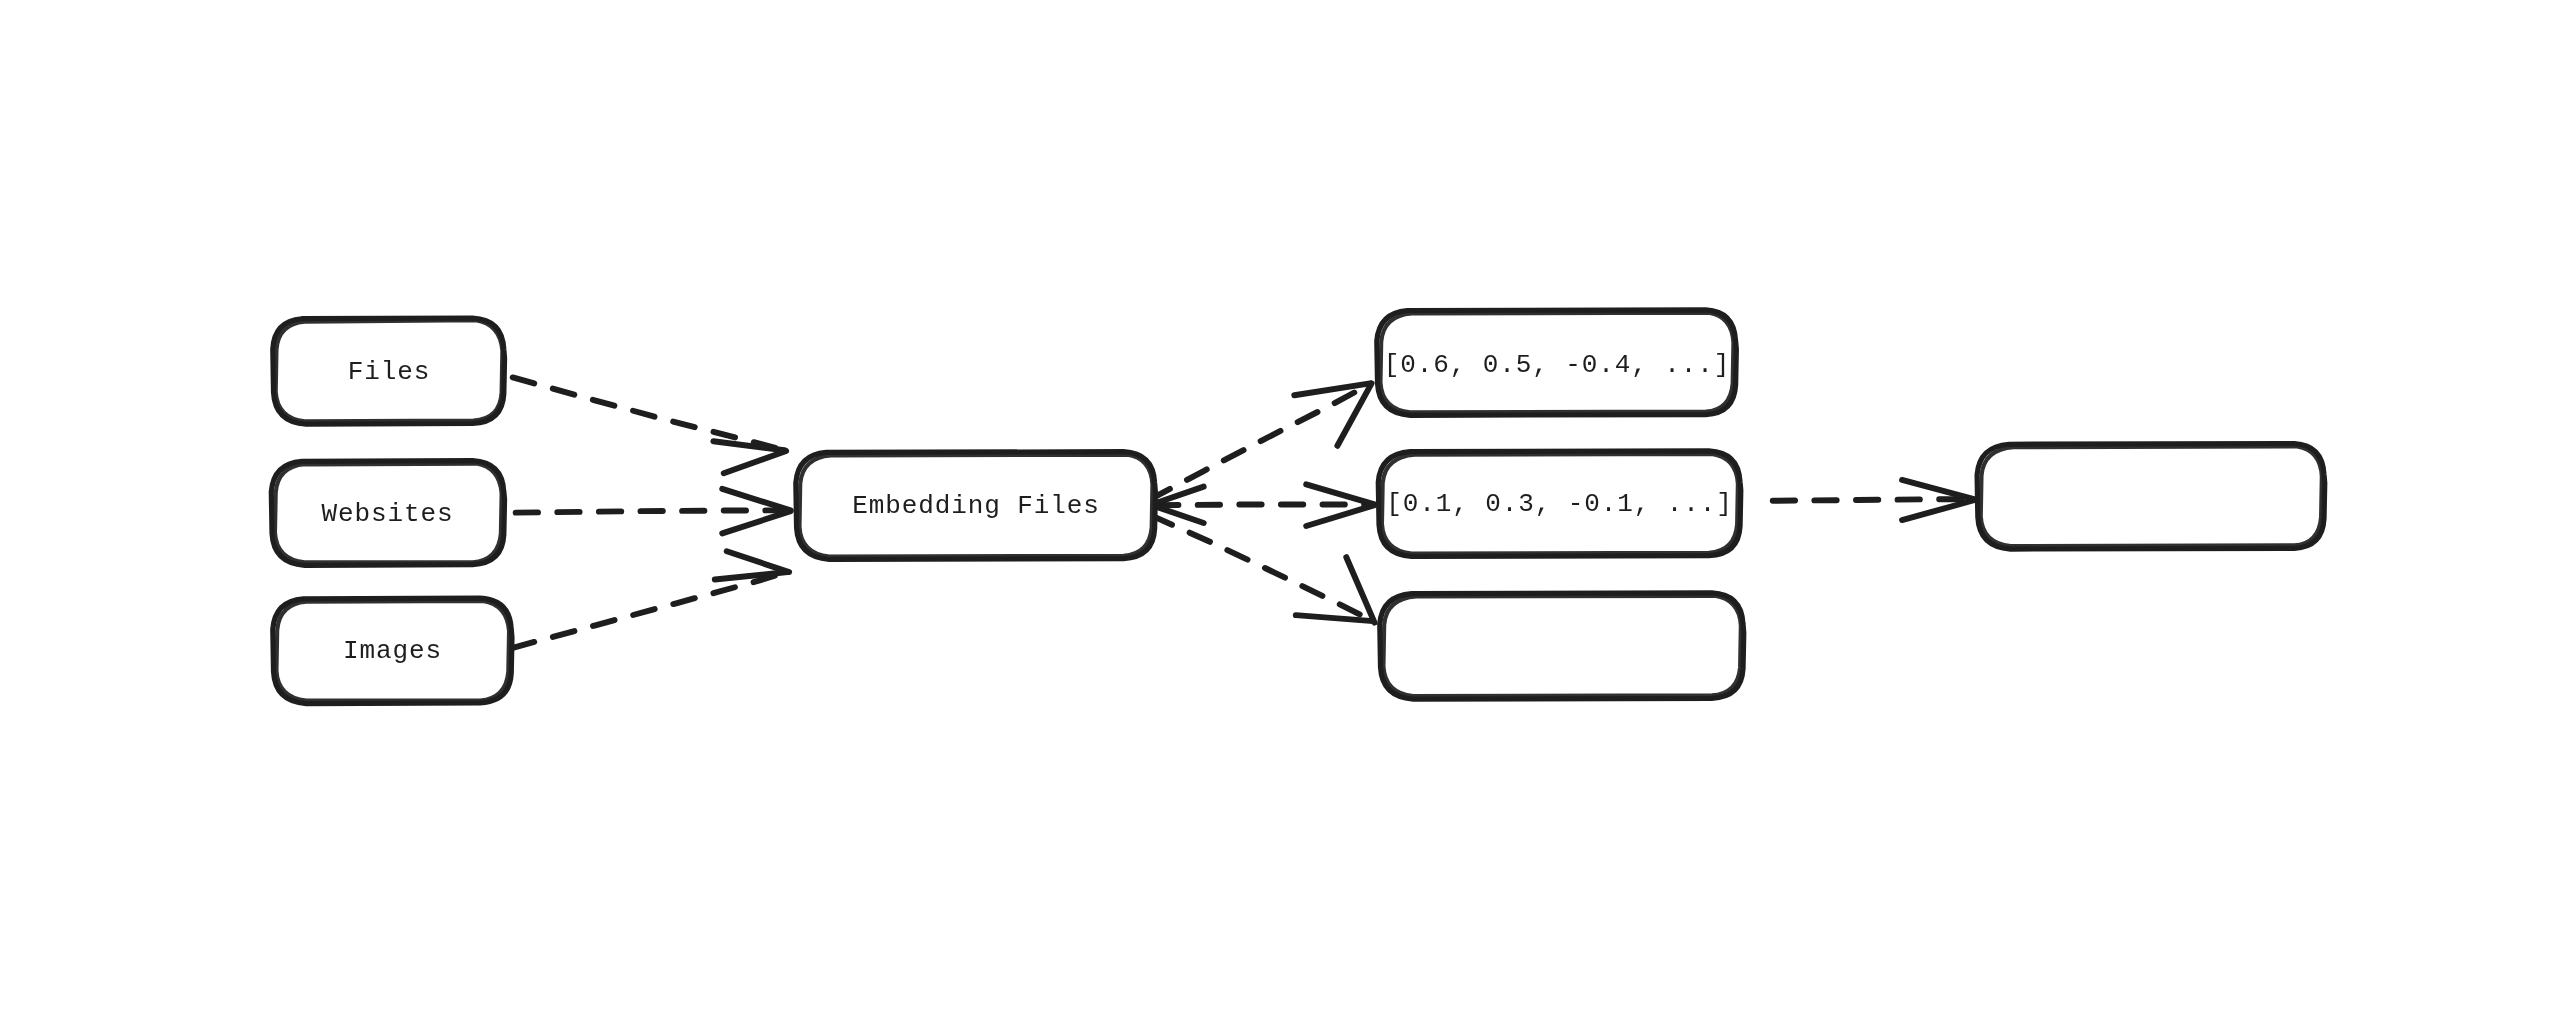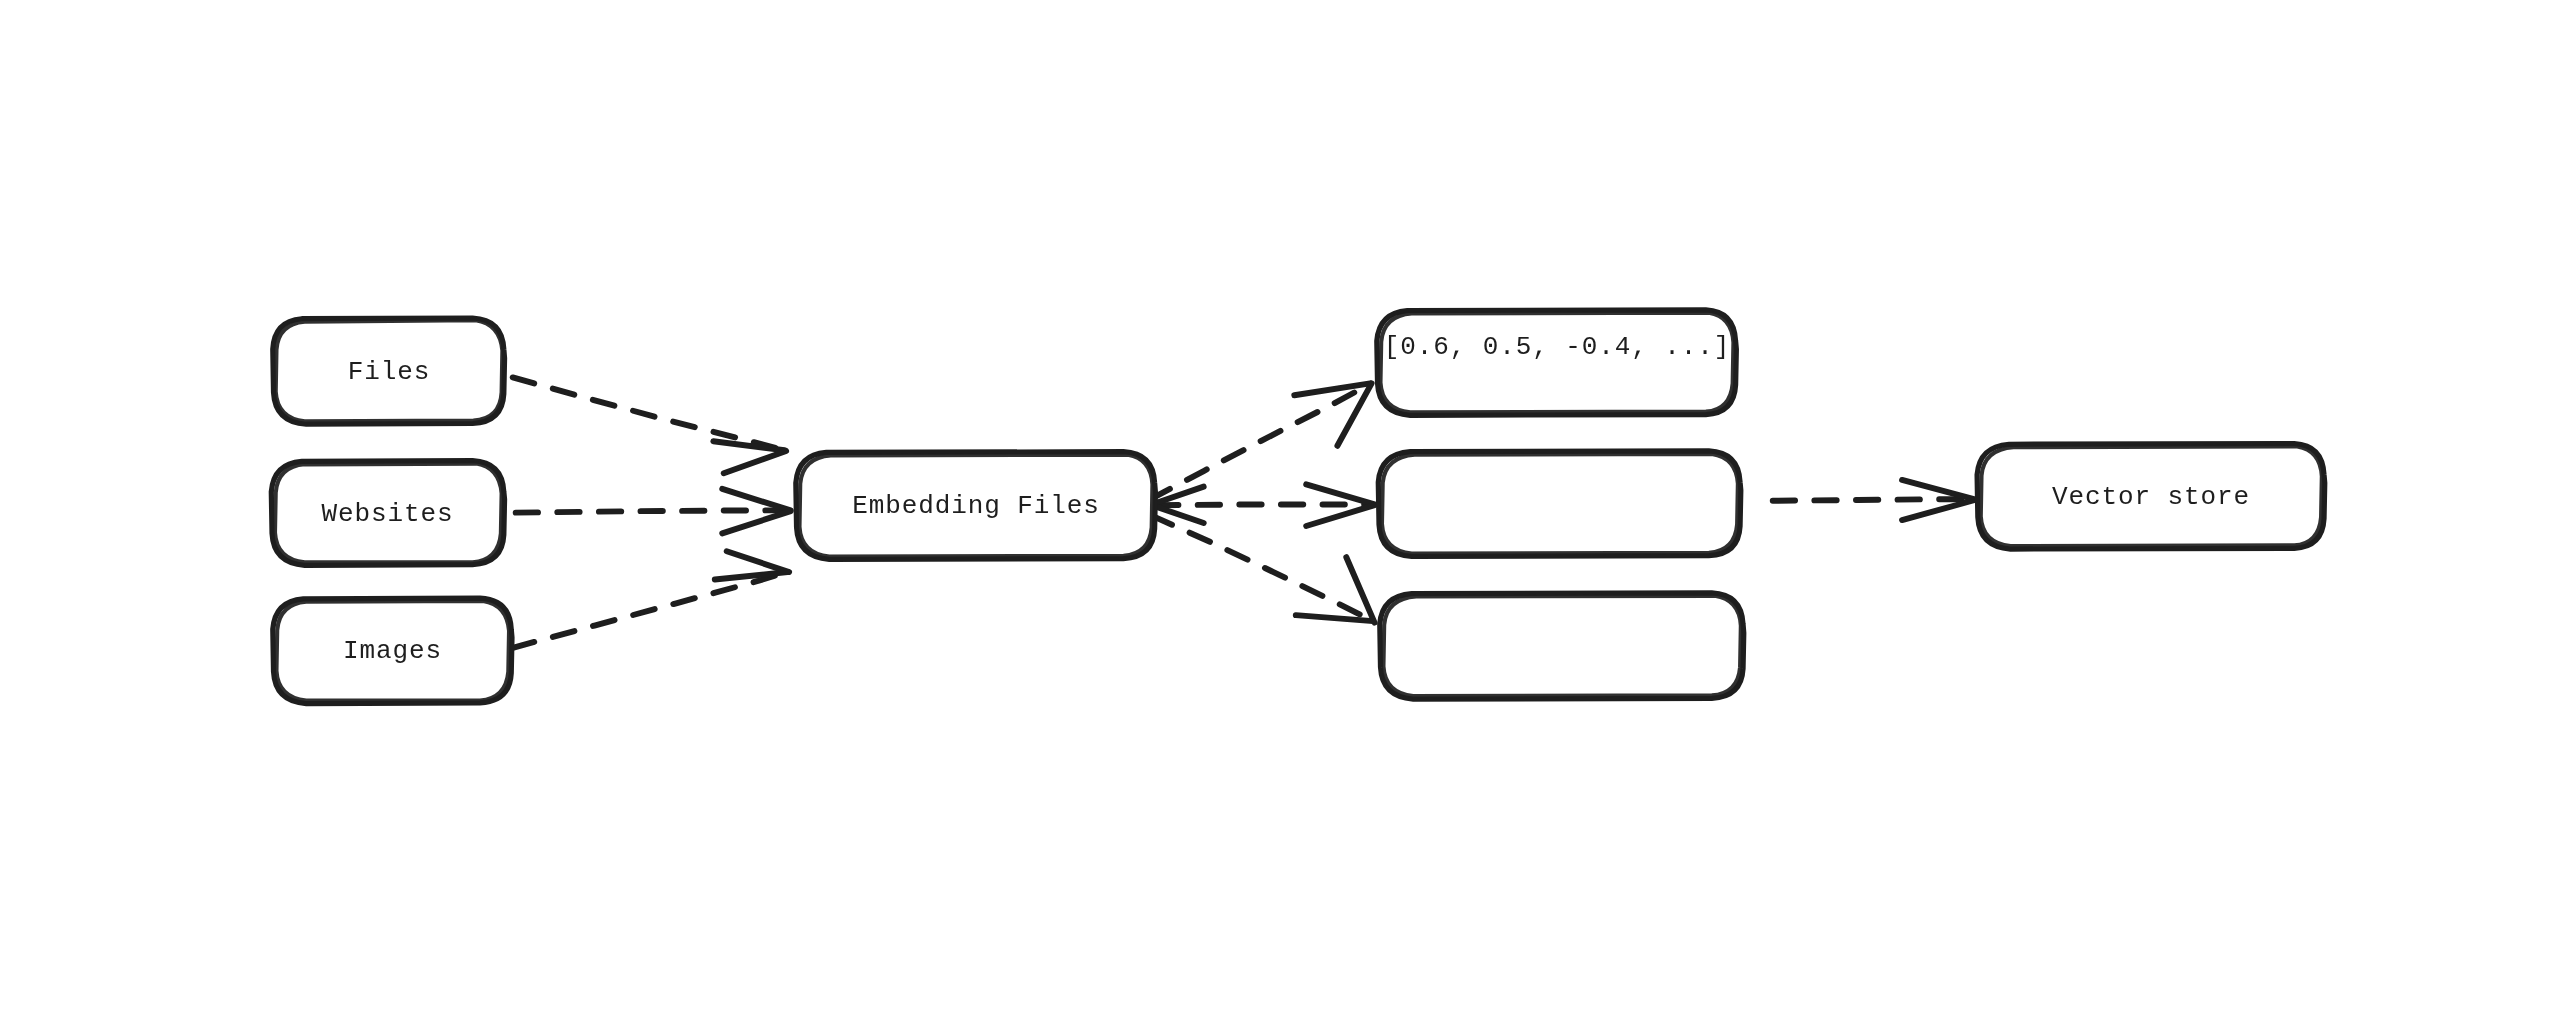--- a/index.html
+++ b/index.html
@@ -185,25 +185,25 @@
   </svg>
 
   <div class="node-label" style="left:273px; top:318px; width:232px; height:107px;">Files</div>
 
   <div class="node-label" style="left:271px; top:461px; width:233px; height:106px;">Websites</div>
 
   <div class="node-label" style="left:273px; top:598px; width:239px; height:106px;">Images</div>
 
   <div class="node-label" style="left:796px; top:452px; width:360px; height:108px;">Embedding Files</div>
 
-  <div class="node-label" style="left:1377px; top:294px; width:360px; height:106px;">[0.6, 0.5, -0.4, ...]</div>
-
-
-
-  <div class="node-label" style="left:1977px; top:444px; width:348px; height:106px;">Vector store</div>
+  <div class="node-label" style="left:1377px; top:312px; width:360px; height:106px;">[0.6, 0.5, -0.4, ...]</div>
+
+  <div class="node-label" style="left:1378px; top:451px; width:363px; height:106px;">[0.1, 0.3, -0.1, ...]</div>
+
+
 
   <div class="node-hit" style="left:273px; top:318px; width:232px; height:107px;"></div>
   <div class="node-hit" style="left:271px; top:461px; width:233px; height:106px;"></div>
   <div class="node-hit" style="left:273px; top:598px; width:239px; height:106px;"></div>
   <div class="node-hit" style="left:796px; top:452px; width:360px; height:108px;"></div>
   <div class="node-hit" style="left:1377px; top:310px; width:360px; height:106px;"></div>
   <div class="node-hit" style="left:1378px; top:451px; width:363px; height:106px;"></div>
   <div class="node-hit" style="left:1380px; top:593px; width:364px; height:107px;"></div>
   <div class="node-hit" style="left:1977px; top:444px; width:348px; height:106px;"></div>
 

